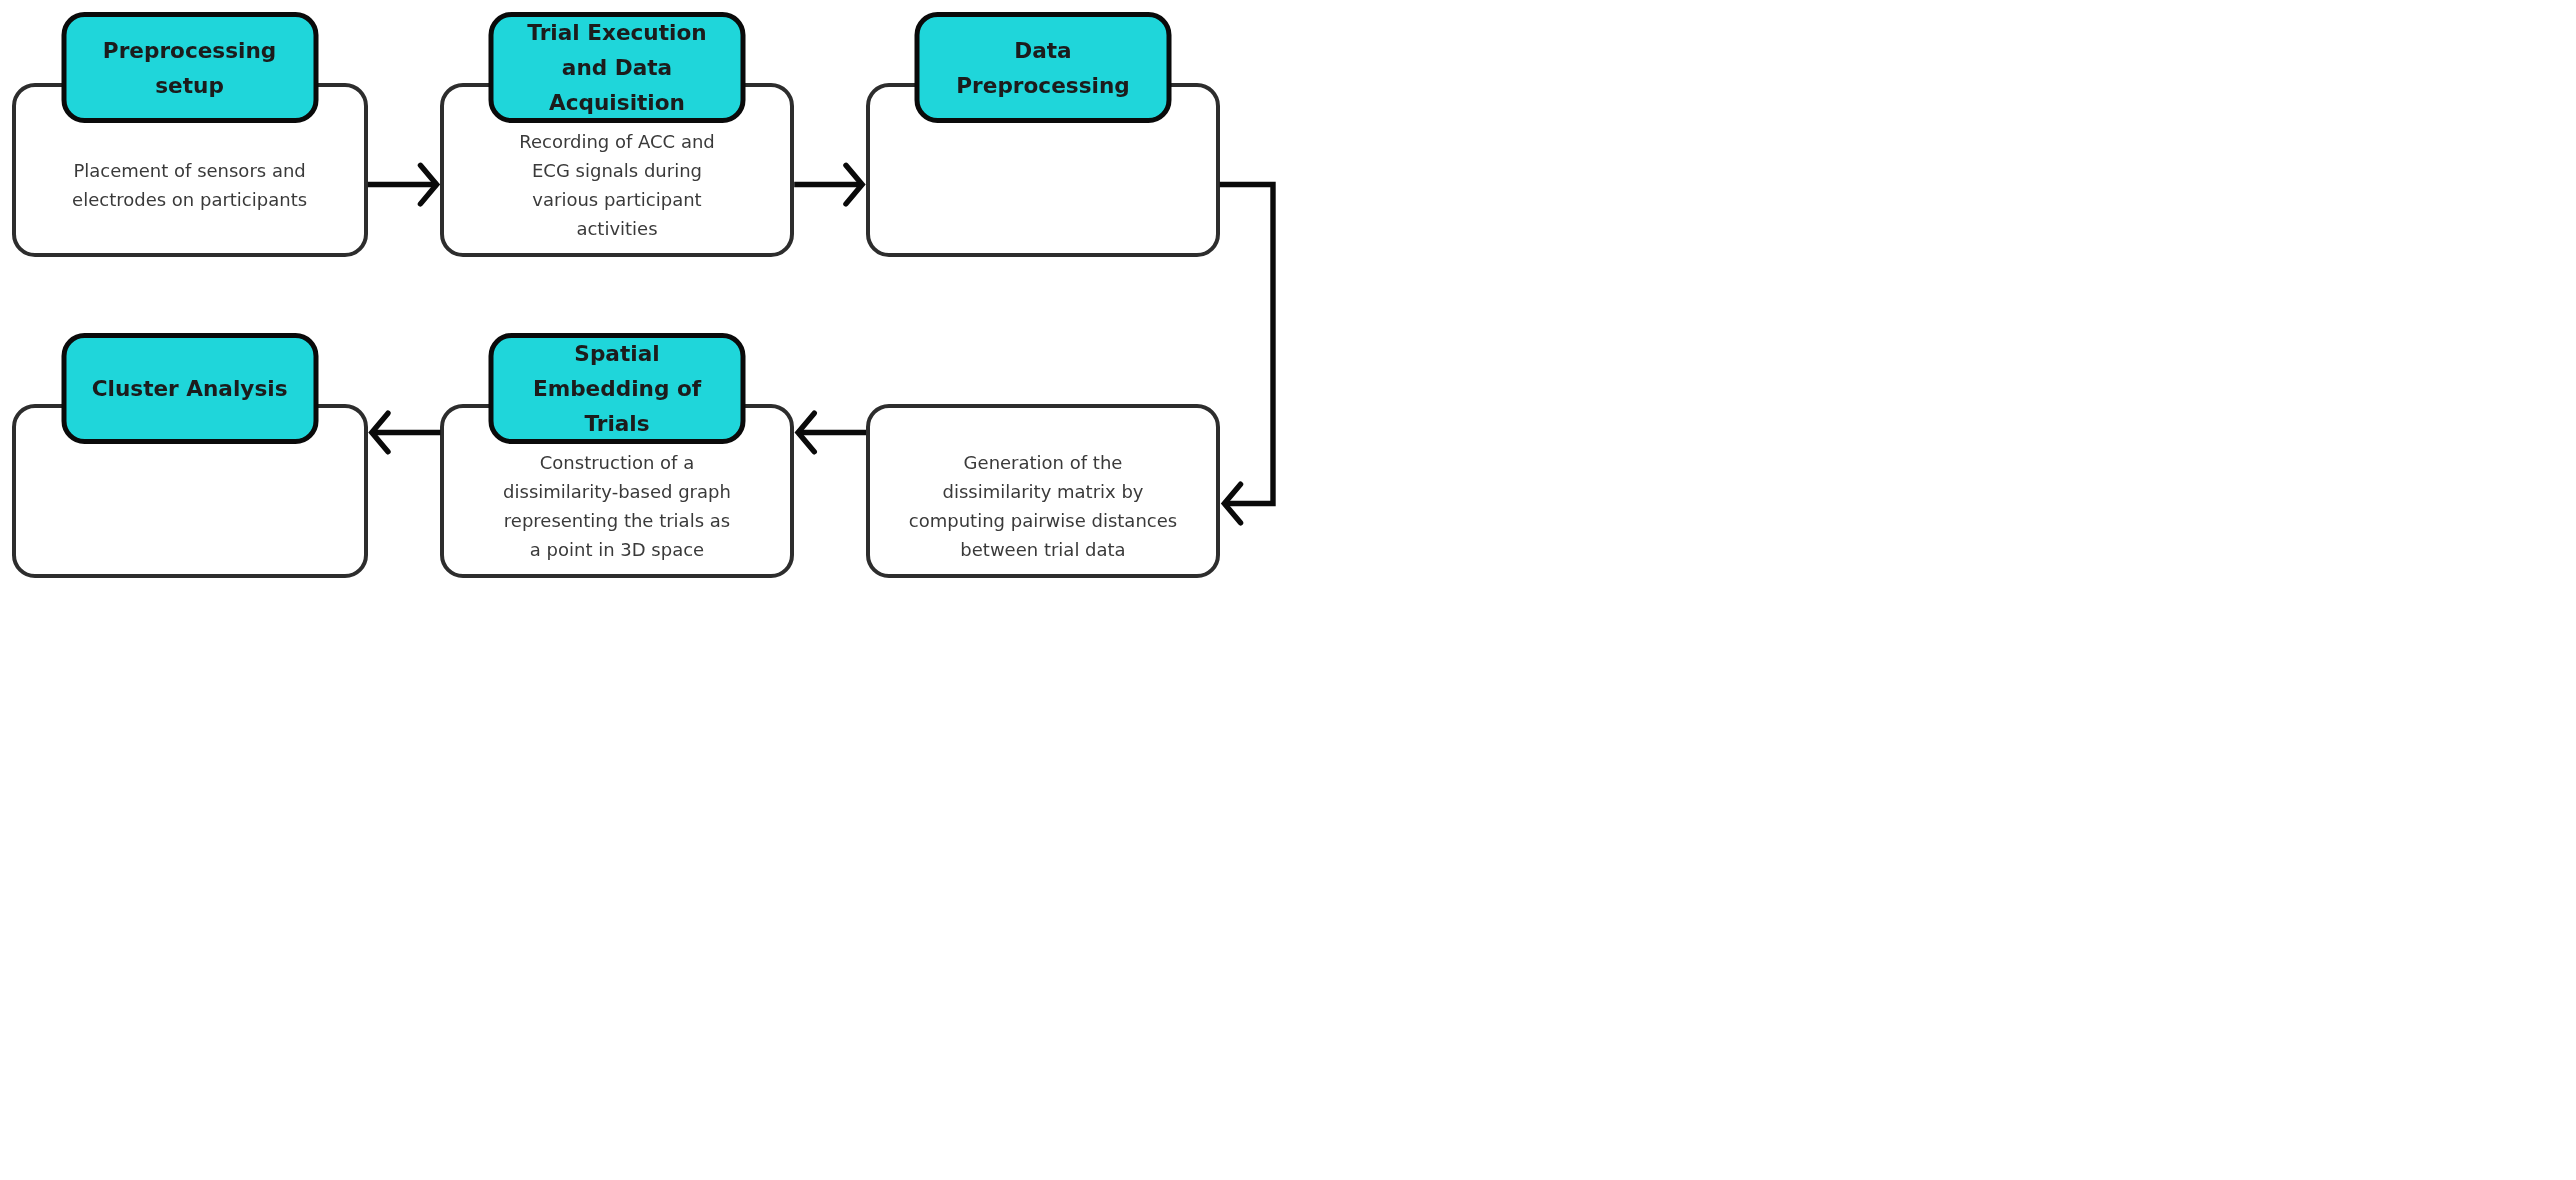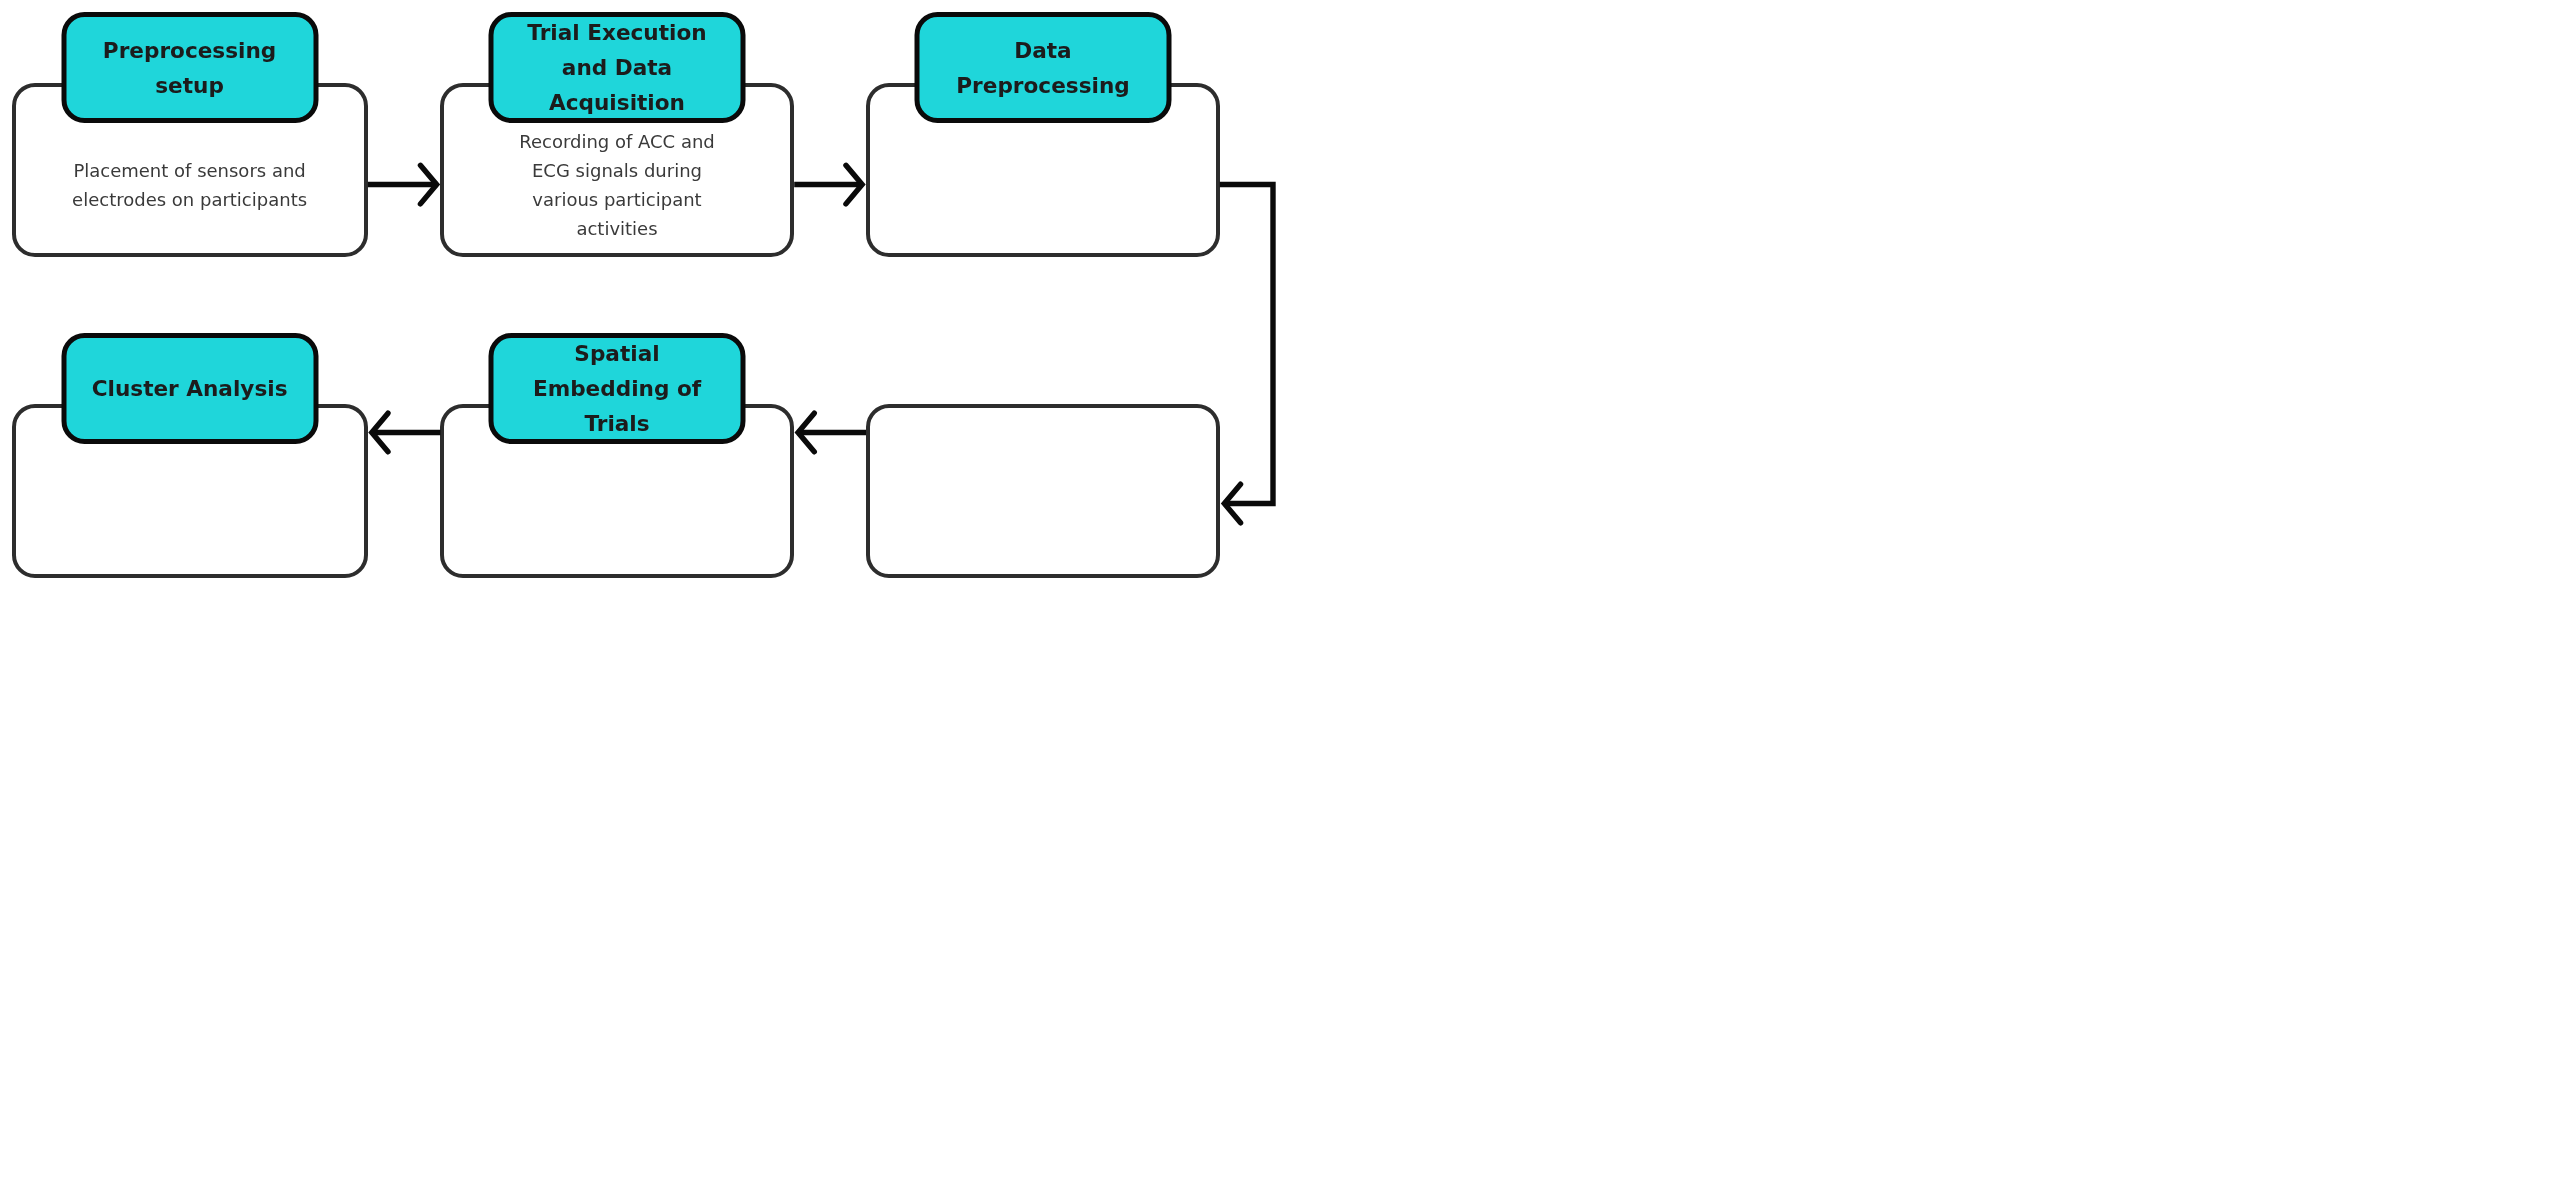--- a/index.html
+++ b/index.html
@@ -114,28 +114,36 @@
     </div>
   </div>
 
   <div class="card" style="left:11.6px;top:404px;width:356px;">
     <div class="pill">
       <span class="pill-text">Cluster Analysis</span>
     </div>
   </div>
 
   <div class="card" style="left:440px;top:404px;width:354px;">
+    <div class="card-body-text">Construction of a
+dissimilarity-based graph
+representing the trials as
+a point in 3D space</div>
     <div class="pill">
       <span class="pill-text">Spatial
 Embedding of
 Trials</span>
     </div>
   </div>
 
   <div class="card" style="left:866px;top:404px;width:354px;">
+    <div class="card-body-text">Generation of the
+dissimilarity matrix by
+computing pairwise distances
+between trial data</div>
   </div>
 
   <svg class="arrows" viewBox="0 0 1667 764">
     <defs>
       <marker id="arrowhead" viewBox="-28 -32 36 64" markerWidth="36" markerHeight="64" refX="1" refY="0" orient="auto" markerUnits="userSpaceOnUse">
         <path d="M -21 -25 L 0 0 L -21 25" fill="none" stroke="#0a0a0a"></path>
       </marker>
     </defs>
     <path d="M 476 239 H 566" marker-end="url(#arrowhead)"></path>
     <path d="M 1028 239 H 1117" marker-end="url(#arrowhead)"></path>

